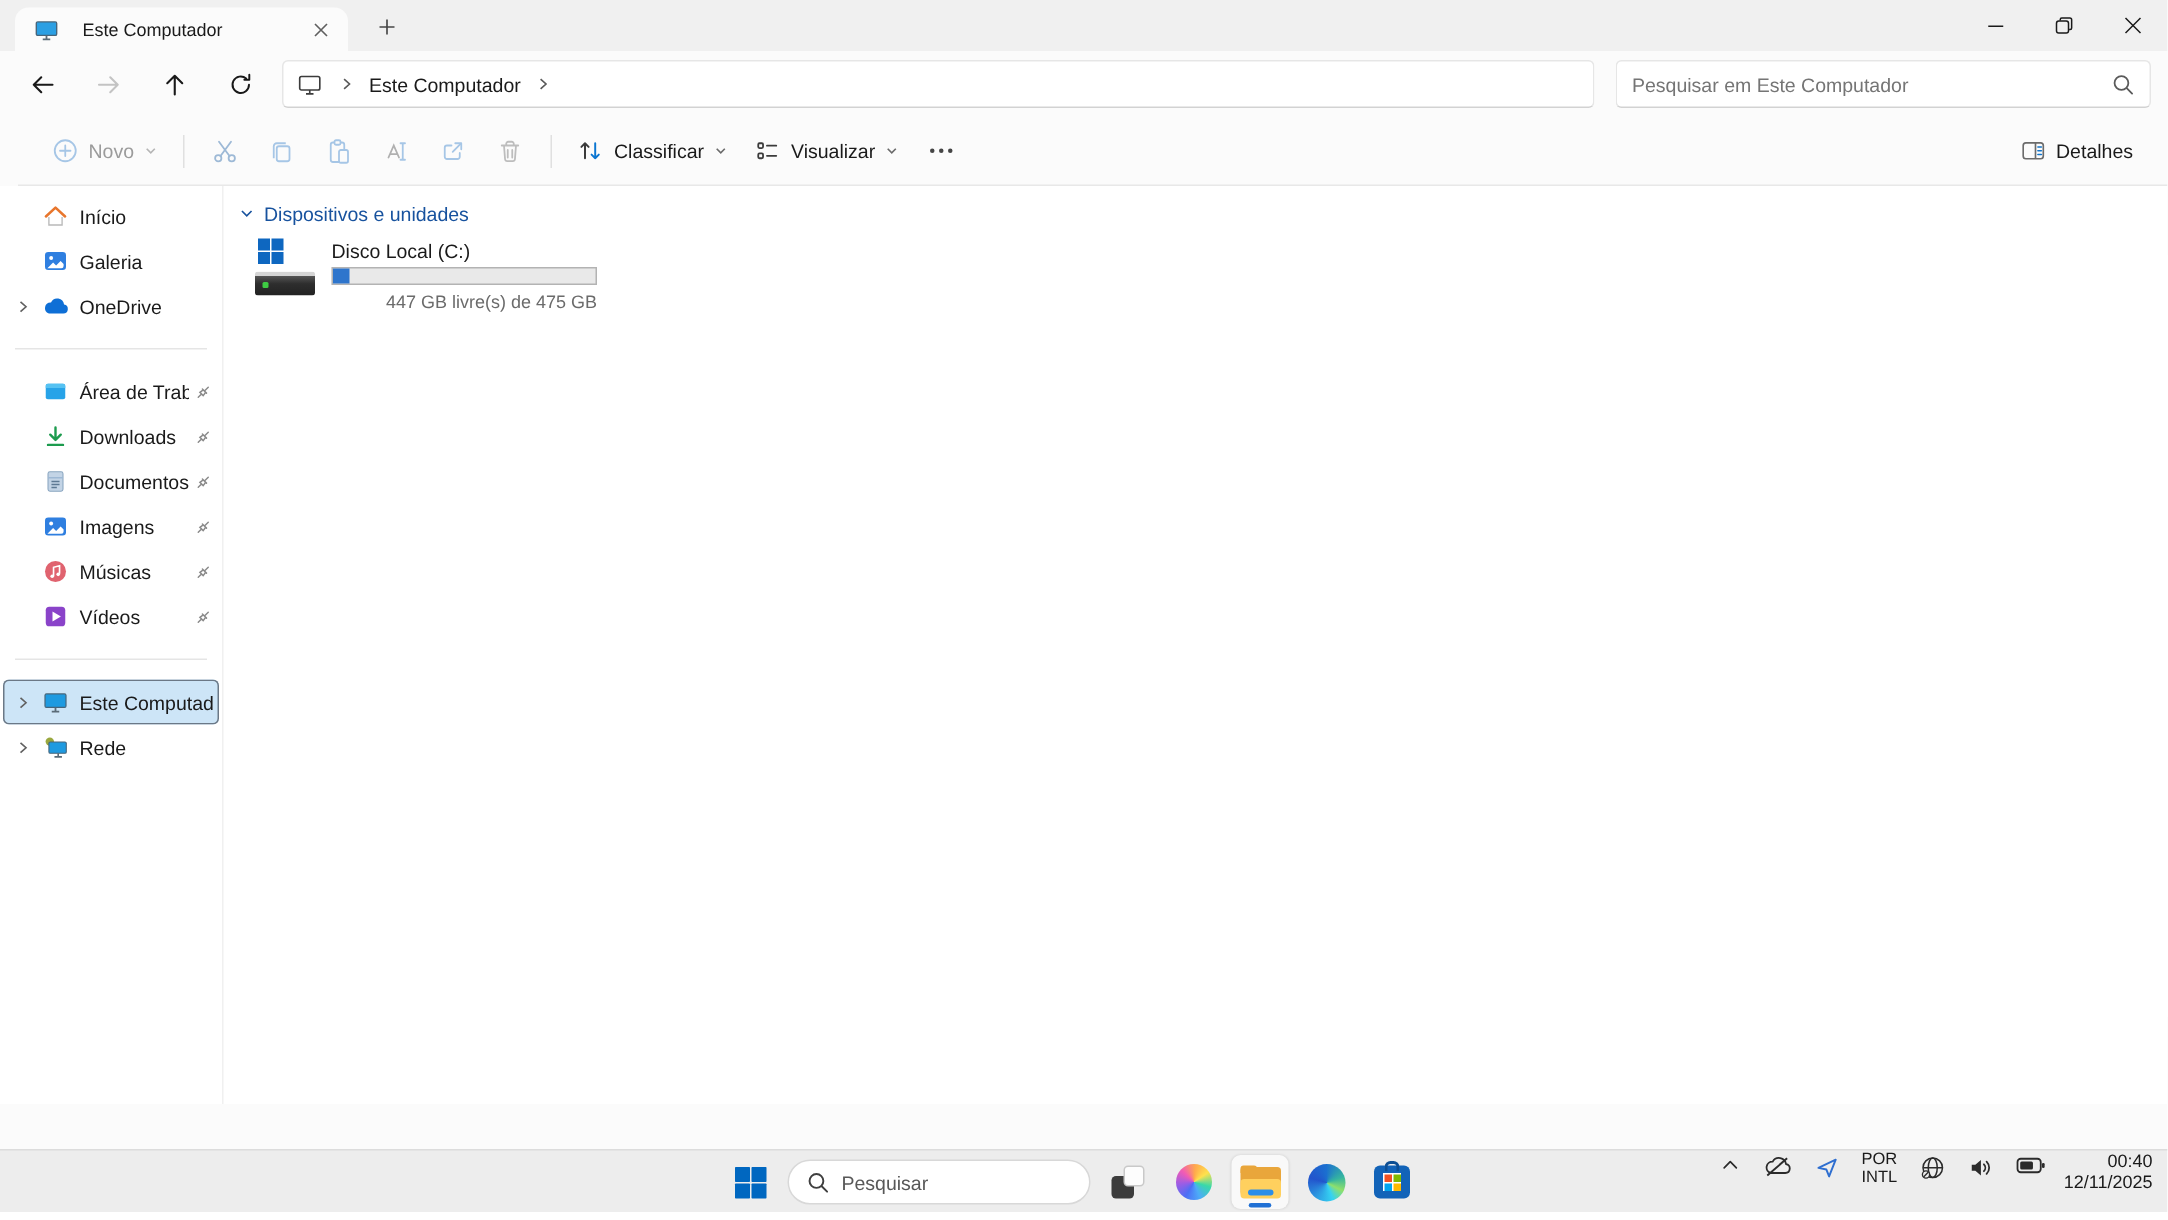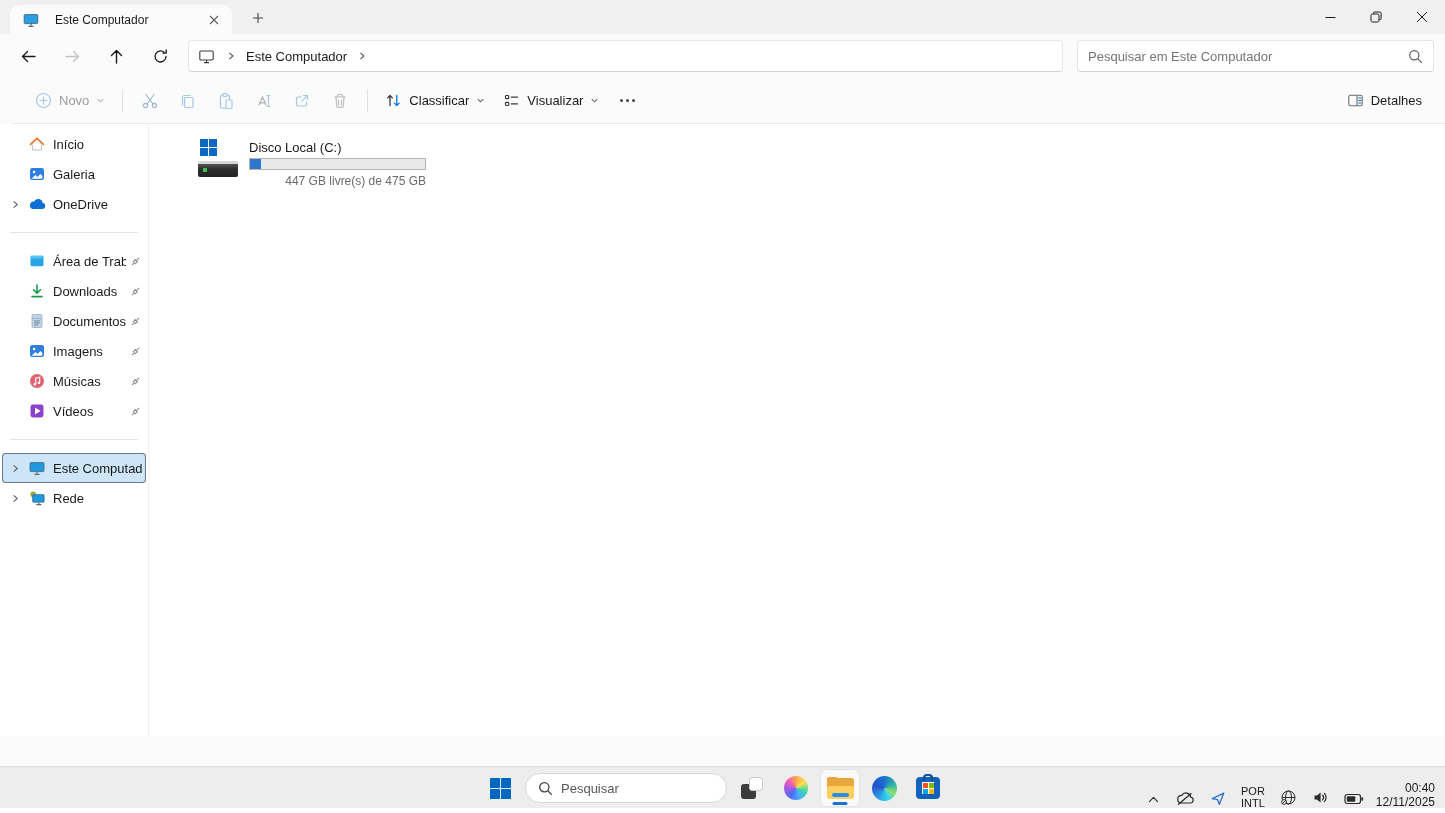--- a/index.html
+++ b/index.html
@@ -50,21 +50,21 @@
   .tb-btn { display:flex; align-items:center; gap:7px; padding:0 9px; height:34px; border-radius:4px; }
   .tb-btn.disabled .tb-label { color:#9b9b9b; }
   .tb-ico-btn { width:38px; height:34px; display:flex; align-items:center; justify-content:center; border-radius:4px; }
   .tb-sep { width:1px; height:22px; background:#e0e0e0; margin:0 8px; }
   .tb-label { font-size:13px; }
   .dots { display:flex; gap:3px; align-items:center; }
   .dots i { width:3px; height:3px; border-radius:50%; background:#454545; }
   .tb-right { margin-left:auto; display:flex; align-items:center; }
 
   
-  .wbody { position:absolute; top:124px; bottom:30px; left:0; right:0; display:flex; background:#fff;gap:28px; }
+  .wbody { position:absolute; top:124px; bottom:30px; left:0; right:0; display:flex; background:#fff; }
   .sidebar { width:149px; padding-top:5px; border-right:1px solid #f0f0f0; overflow:hidden; }
   .srow {
     height:30px; margin:0 2px; border-radius:4px;
     display:flex; align-items:center; gap:0; padding-right:4px; position:relative;
   }
   .srow.selected { background:#cde5f7; box-shadow:inset 0 0 0 1px #6b7886; }
   .s-chev { width:26px; min-width:26px; display:flex; align-items:center; justify-content:center; }
   .s-ico { width:18px; min-width:18px; display:flex; align-items:center; justify-content:center; margin-right:7px; }
   .s-label { flex:1; min-width:0; white-space:nowrap; overflow:hidden; font-size:13px; }
   .s-pin { width:14px; min-width:14px; display:flex; align-items:center; justify-content:center; margin-left:2px; }
@@ -119,21 +119,21 @@
   .folder-band { position:absolute; left:5px; bottom:2px; width:17px; height:4.5px; border-radius:2px; background:#2c8ee8; }
   .store-ico { position:relative; width:24px; height:22px; border-radius:4px; background:#1263b8; }
   .store-handle { position:absolute; left:7px; top:-3px; width:10px; height:7px; border:2px solid #0d4f94; border-bottom:none; border-radius:4px 4px 0 0; }
   .store-grid { position:absolute; left:6px; top:5px; width:12px; height:12px; display:grid; grid-template-columns:5px 5px; grid-template-rows:5px 5px; gap:1px; background:#fff; padding:0.5px; }
   .store-grid i:nth-child(1){background:#f25022}.store-grid i:nth-child(2){background:#7fba00}
   .store-grid i:nth-child(3){background:#00a4ef}.store-grid i:nth-child(4){background:#ffb900}
   .taskview { position:relative; width:22px; height:22px; }
   .tv-a { position:absolute; left:0; bottom:0; width:15px; height:15px; border-radius:3px; background:#3c3c3c; }
   .tv-b { position:absolute; right:0; top:0; width:14px; height:14px; border-radius:3px; background:#fdfdfd; border:1px solid #c9c9c9; }
 
-  .tray { position:absolute; right:6px; top:0; height:42px; display:flex; align-items:flex-end; gap:9px; }
+  .tray { position:absolute; right:6px; top:0; height:42px; display:flex; align-items:flex-start; gap:9px; }
   .tray-btn { display:flex; align-items:center; justify-content:center; padding:3px; border-radius:4px; }
   .lang-block { text-align:center; font-size:11px; line-height:12px; color:#1a1a1a; padding:0 3px; }
   .clock-block { text-align:right; font-size:12px; line-height:14px; color:#1a1a1a; padding-right:4px; }
   svg { display:block; }
 </style>
 </head>
 <body>
 
 <div class="screen">
 
@@ -526,20 +526,28 @@
                 <circle cx="4.2" cy="4.4" r="2.8" fill="#9aa83e"></circle>
                 <rect x="3.6" y="4.6" width="11.6" height="7.6" rx="0.9" fill="#1e9ae0" stroke="#46657b" stroke-width="0.7"></rect>
                 <path d="M7.3 14.6h5M9.8 12.2v2.4" stroke="#5a6b77" stroke-width="1.1" fill="none"></path>
               </svg>
           </span>
           <span class="s-label">Rede</span>
         </div>
       </div>
 
       <div class="content">
+        <div class="group-header">
+          <span>
+            <svg width="11" height="11" viewBox="0 0 12 12">
+                <path d="M2.5 4 6 7.5 9.5 4" fill="none" stroke="#17529e" stroke-width="1.2"></path>
+              </svg>
+          </span>
+          <span class="group-label">Dispositivos e unidades</span>
+        </div>
 
         <div class="drive-item">
           <div class="drive-ico">
             <span class="dlogo">
                 <i></i>
                 <i></i>
                 <i></i>
                 <i></i>
               </span>
             <span class="dbody"></span>

